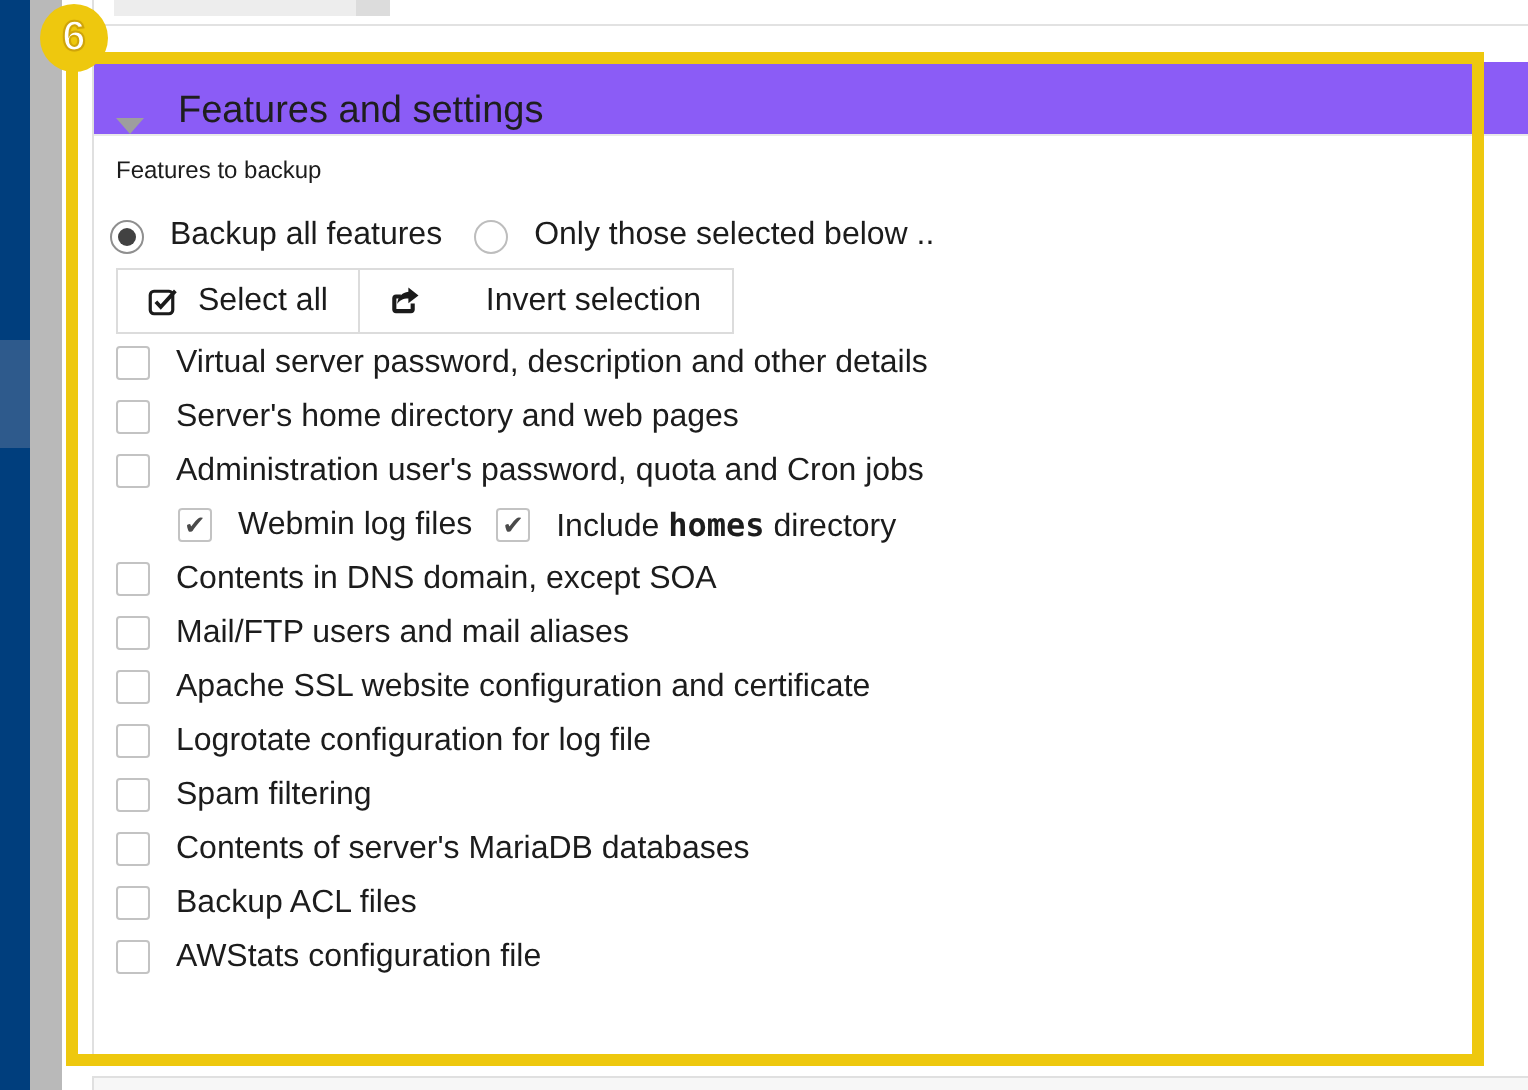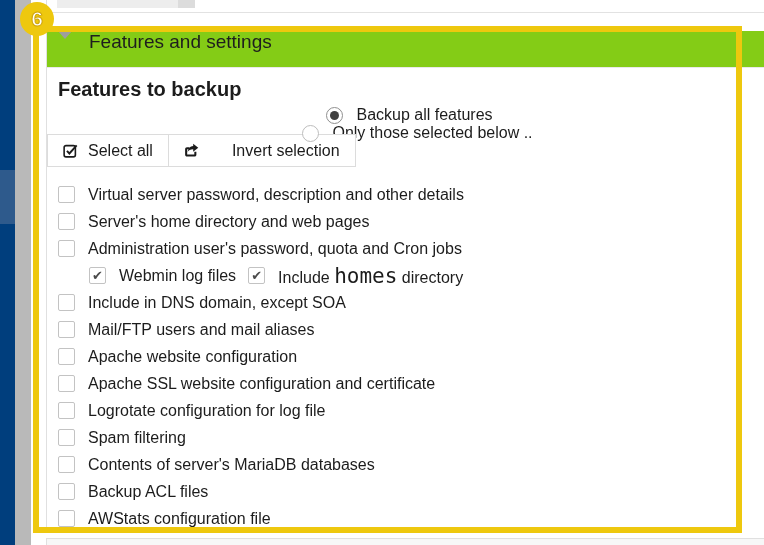--- a/index.html
+++ b/index.html
@@ -16,53 +16,53 @@
 
   
   .prev-panel{position:absolute;left:46px;top:0;width:718px;height:13px;background:#fff;
     border-left:1px solid #e0e0e0;border-bottom:1px solid #e2e2e2;box-sizing:border-box;}
   .select-remnant{position:absolute;left:10px;top:0;width:121px;height:8px;background:#ededed;}
   .select-scroll{position:absolute;left:131px;top:0;width:17px;height:8px;background:#dcdcdc;}
 
   
   .panel{position:absolute;left:46px;top:31px;width:718px;height:499px;background:#fff;
     border-left:1px solid #e0e0e0;box-sizing:border-box;}
-  .panel-header{height:37px;background:#84cc16;border-bottom:1px solid #e9e9e9;
-    display:flex;align-items:flex-start;padding-left:11px;box-sizing:border-box;cursor:pointer;}
+  .panel-header{height:37px;background:#8b5cf6;border-bottom:1px solid #e9e9e9;
+    display:flex;align-items:flex-end;padding-left:11px;box-sizing:border-box;cursor:pointer;}
   .tri{width:0;height:0;border-left:7px solid transparent;border-right:7px solid transparent;
     border-top:8px solid #9e9e9e;margin-right:17px;flex:none;}
   .panel-title{font-size:19px;color:#1e1e1e;}
 
   .panel-body{position:relative;}
-  .subtitle{font-weight:bold;font-size:20px;margin:10px 0 0 11px;height:20px;}
+  .subtitle{font-weight:normal;font-size:12px;margin:10px 0 0 11px;height:20px;}
 
-  .radio-row{display:flex;align-items:center;margin-top:8px;padding-left:8px;height:24px;flex-direction:column;}
+  .radio-row{display:flex;align-items:center;margin-top:8px;padding-left:8px;height:24px;}
   .radio-group{display:flex;align-items:center;}
   .radio-group + .radio-group{margin-left:16px;}
   .radio{width:17px;height:17px;border-radius:50%;background:#fff;flex:none;
     border:1px solid #bdbdbd;position:relative;margin-right:13px;box-sizing:border-box;}
   .radio.sel{border-color:#8f8f8f;}
   .radio.sel::after{content:"";position:absolute;left:3px;top:3px;right:3px;bottom:3px;
     background:#424242;border-radius:50%;}
   .radio-label{font-size:16px;}
 
-  .btn-bar{display:inline-flex;margin:4px 0 0 0;border:1px solid #dcdcdc;background:#fff;}
+  .btn-bar{display:inline-flex;margin:4px 0 0 11px;border:1px solid #dcdcdc;background:#fff;}
   .btn{display:flex;align-items:center;height:31px;padding:0 15px;background:#fff;cursor:pointer;
     font-size:16px;color:#1b1b1b;}
   .btn + .btn{border-left:1px solid #dcdcdc;gap:23px;}
   .btn .ic{margin-right:10px;display:flex;align-items:center;flex:none;}
 
-  .feature-list{margin-top:14px;}
+  .feature-list{margin-top:1px;}
   .frow{height:27px;display:flex;align-items:center;padding-left:11px;}
   .frow.sub{padding-left:42px;}
   .cb{width:17px;height:17px;border:1px solid #c3c3c3;border-radius:2px;background:#fff;
     margin-right:13px;flex:none;display:flex;align-items:center;justify-content:center;
     font-size:13px;line-height:1;color:#4a4a4a;box-sizing:border-box;}
   .flabel{font-size:16px;white-space:nowrap;}
-  .mono{font-family:"DejaVu Sans Mono","Liberation Mono",monospace;font-size:21px;}
+  .mono{font-family:"DejaVu Sans Mono","Liberation Mono",monospace;font-size:16px;font-weight:bold;}
   .subgroup{display:flex;align-items:center;}
   .subgroup + .subgroup{margin-left:12px;}
 
   
   .next-panel{position:absolute;left:46px;top:538px;width:718px;height:7px;background:#f7f7f7;
     border-left:1px solid #e0e0e0;border-top:1px solid #e0e0e0;box-sizing:border-box;}
 
   
   .anno-box{position:absolute;left:33px;top:26px;width:709px;height:507px;
     border:6px solid #eec80e;box-sizing:border-box;pointer-events:none;z-index:10;}
@@ -142,29 +142,25 @@
             <span class="cb">✔</span>
             <span class="flabel"><span>Webmin log files</span></span>
           </span>
           <span class="subgroup">
             <span class="cb">✔</span>
             <span class="flabel"><span>Include </span><span class="mono">homes</span><span> directory</span></span>
           </span>
         </div>
         <div class="frow">
           <span class="cb"></span>
-          <span class="flabel">Include in DNS domain, except SOA</span>
+          <span class="flabel">Contents in DNS domain, except SOA</span>
         </div>
         <div class="frow">
           <span class="cb"></span>
           <span class="flabel">Mail/FTP users and mail aliases</span>
-        </div>
-        <div class="frow">
-          <span class="cb"></span>
-          <span class="flabel">Apache website configuration</span>
         </div>
         <div class="frow">
           <span class="cb"></span>
           <span class="flabel">Apache SSL website configuration and certificate</span>
         </div>
         <div class="frow">
           <span class="cb"></span>
           <span class="flabel">Logrotate configuration for log file</span>
         </div>
         <div class="frow">

